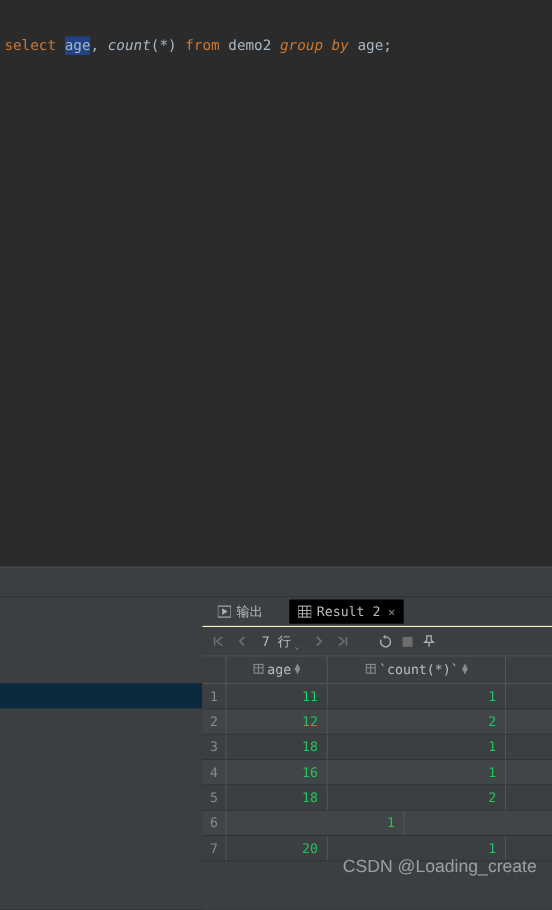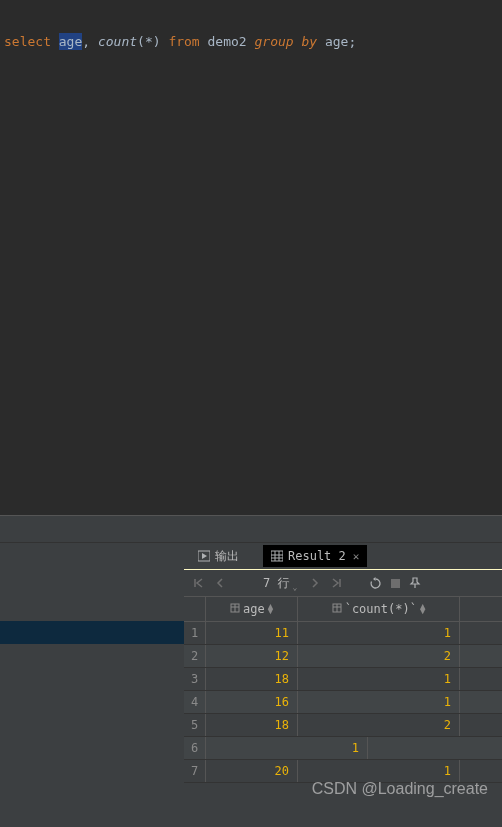--- a/index.html
+++ b/index.html
@@ -106,21 +106,20 @@
       display: flex;
       align-items: center;
     }
     .row-info {
       color: #bbbbbb;
       font-size: 12px;
       display: flex;
       align-items: flex-end;
       gap: 3px;
       padding: 0 4px;
-      margin-left: 25px;
     }
     .tool-btn {
       color: #afb1b3;
       cursor: pointer;
       display: flex;
       align-items: center;
     }
     .tool-btn.disabled { color: #6e6e6e; }
     .spacer { flex: 1; }
     .result-grid {
@@ -174,21 +173,21 @@
       border-right: 1px solid #555;
       color: #8a8a8a;
       font-size: 12px;
     }
     .grid-cell {
       display: flex;
       align-items: center;
       justify-content: flex-end;
       padding: 0 8px;
       border-right: 1px solid #555;
-      color: #eab308;
+      color: #22c55e;
       font-size: 12px;
     }
     .watermark {
       position: absolute;
       bottom: 29px;
       right: 14px;
       color: rgba(200, 200, 200, 0.7);
       font-size: 16px;
       font-family: sans-serif;
       pointer-events: none;

